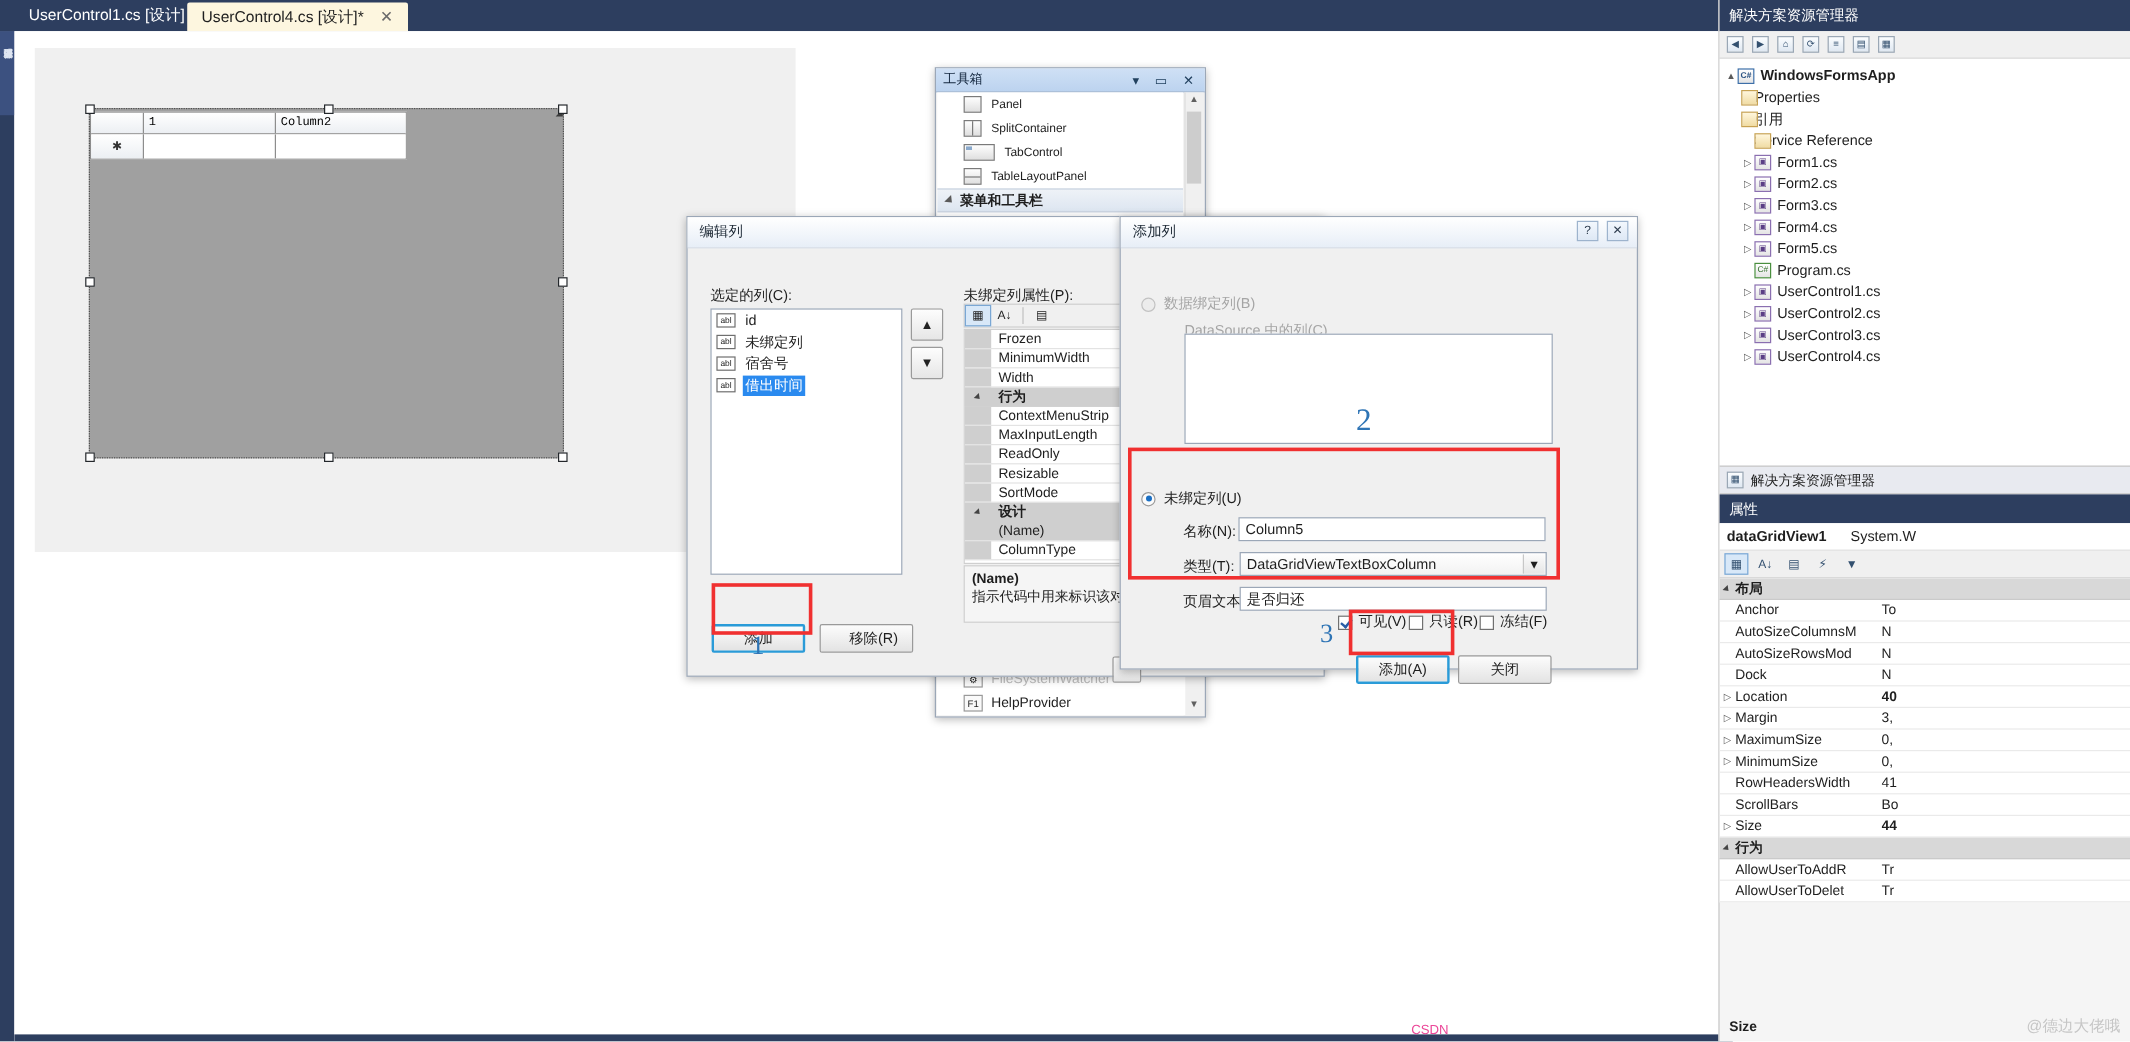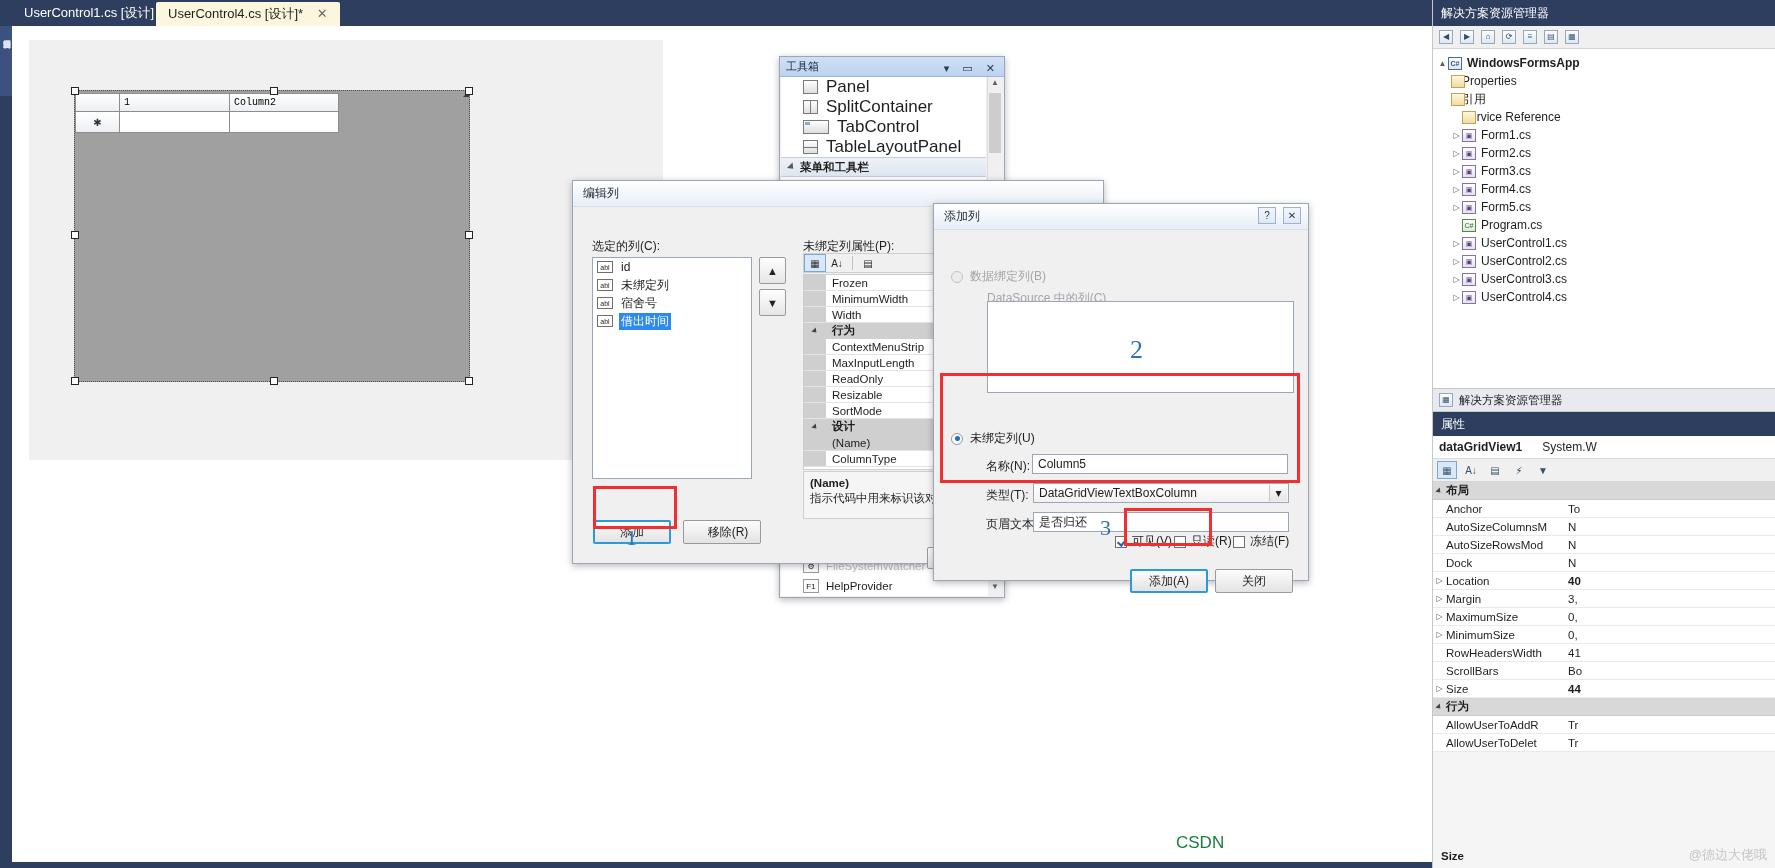--- a/index.html
+++ b/index.html
@@ -44,21 +44,21 @@
   .win{position:absolute;background:#f0f0f0;border:1px solid #9ba7b7;box-shadow:0 2px 7px rgba(0,0,0,.28);box-sizing:border-box;}
   .win-title{height:25px;line-height:25px;padding-left:10px;font-size:12px;color:#1b2733;
     background:linear-gradient(#ffffff,#e7eef7);border-bottom:1px solid #d6dee8;}
   .win-body{position:relative;}
 
   
   .toolbox{left:779px;top:56px;width:226px;height:542px;}
   .tb-title{height:19px;line-height:19px;background:linear-gradient(#cfe0f5,#bcd3ef);border-bottom:1px solid #9fb6d4;font-size:11px;padding-left:6px;color:#11243c;position:relative;}
   .tb-btns{position:absolute;right:4px;top:2px;font-size:11px;color:#22415f;letter-spacing:5px;}
   .tb-list{position:absolute;left:1px;top:20px;width:205px;bottom:1px;background:#ffffff;overflow:hidden;}
-  .tb-item{height:20px;display:flex;align-items:center;padding-left:22px;font-size:17px;color:#1e1e1e;}
+  .tb-item{height:20px;display:flex;align-items:center;padding-left:22px;font-size:10px;color:#1e1e1e;}
   .tb-ico{width:15px;height:14px;margin-right:8px;border:1px solid #7a7a7a;background:linear-gradient(#fefefe,#dfdfdf);position:relative;box-sizing:border-box;}
   .tb-ico.split:after{content:"";position:absolute;left:6px;top:0;bottom:0;width:1px;background:#7a7a7a;}
   .tb-ico.tab:before{content:"";position:absolute;left:1px;top:1px;width:5px;height:3px;background:#8aa9cc;}
   .tb-ico.tlp:after{content:"";position:absolute;left:0;top:6px;right:0;height:1px;background:#7a7a7a;}
   .tb-group{height:18px;display:flex;align-items:center;padding-left:8px;font-size:11.5px;font-weight:bold;color:#1e1e1e;
     background:linear-gradient(#eef2f7,#dde6f1);border-top:1px solid #c2cedd;border-bottom:1px solid #c2cedd;}
   .tb-group .tri{width:0;height:0;border-top:4px solid transparent;border-bottom:4px solid transparent;border-left:5px solid #5a5a5a;margin-right:6px;transform:rotate(45deg);}
   .tb-arrowitem{height:20px;display:flex;align-items:center;padding-left:22px;font-size:11.5px;}
   .tb-scroll{position:absolute;right:1px;top:20px;width:15px;bottom:1px;background:#f0f0f0;border-left:1px solid #dcdcdc;}
   .tb-thumb{position:absolute;left:1px;top:16px;width:12px;height:60px;background:#cdcdcd;}
@@ -92,21 +92,21 @@
   .pgr.cat .gutter{background:#cfcfcf;display:flex;align-items:center;justify-content:center;}
   .pgr.cat .tri{width:0;height:0;border-top:3px solid transparent;border-bottom:3px solid transparent;border-left:4px solid #444;transform:rotate(45deg);}
   .pgr.selected{background:#cfcfcf;}
   .pgdesc{position:absolute;left:230px;top:264px;width:152px;height:48px;background:#f5f5f5;border:1px solid #cfcfcf;box-sizing:border-box;padding:4px 6px;font-size:11.5px;line-height:15px;}
   .pgdesc b{font-weight:bold;}
   .btn{position:absolute;background:linear-gradient(#fcfcfc,#e3e3e3);border:1px solid #9a9a9a;border-radius:2px;
     font-size:12px;color:#1e1e1e;display:flex;align-items:center;justify-content:center;box-sizing:border-box;}
   .btn.default{border:2px solid #2a9bd8;background:linear-gradient(#fcfcfc,#e3e3e3);}
 
   
-  .addcol{left:933px;top:180px;width:376px;height:378px;margin-top:23px;}
+  .addcol{left:933px;top:180px;width:432px;height:378px;}
   .ac-radio{position:absolute;display:flex;align-items:center;font-size:12px;}
   .radio{width:12px;height:12px;border:1px solid #9a9a9a;border-radius:50%;background:#fbfbfb;margin-right:7px;position:relative;box-sizing:border-box;}
   .radio.on:after{content:"";position:absolute;left:2.5px;top:2.5px;width:5px;height:5px;border-radius:50%;background:#1a6fc4;}
   .radio.dis{background:#ececec;border-color:#c2c2c2;}
   .ac-box{position:absolute;left:53px;top:71px;width:307px;height:92px;background:#ffffff;border:1px solid #9ba7b7;box-sizing:border-box;}
   .fld{position:absolute;background:#ffffff;border:1px solid #9ba7b7;box-sizing:border-box;display:flex;align-items:center;padding-left:5px;font-size:12px;}
   .fld.combo{background:linear-gradient(#ffffff,#f2f2f2);}
   .combo-arrow{position:absolute;right:1px;top:1px;bottom:1px;width:17px;display:flex;align-items:center;justify-content:center;background:linear-gradient(#fbfbfb,#e6e6e6);border-left:1px solid #c7c7c7;}
   .cb{width:12px;height:12px;border:1px solid #707070;background:#ffffff;display:inline-block;margin-right:5px;position:relative;box-sizing:border-box;}
   .cb.on:after{content:"";position:absolute;left:3px;top:0px;width:4px;height:7px;border:solid #2b5fa8;border-width:0 2px 2px 0;transform:rotate(40deg);}
@@ -140,21 +140,21 @@
   .pr-tb{width:20px;height:18px;border:1px solid transparent;display:flex;align-items:center;justify-content:center;font-size:10px;color:#33506f;box-sizing:border-box;}
   .pr-tb.active{border:1px solid #7aa7d4;background:#d8e8f8;}
   .pr-grid{background:#ffffff;}
   .pr-row{height:17px;display:flex;align-items:center;font-size:11.5px;border-bottom:1px solid #eaeaea;}
   .pr-row .ex{width:13px;text-align:center;color:#5a5a5a;font-size:8px;flex:none;}
   .pr-row .k{width:122px;overflow:hidden;white-space:nowrap;}
   .pr-row .v{flex:1;overflow:hidden;white-space:nowrap;color:#1e1e1e;}
   .pr-cat{height:17px;display:flex;align-items:center;font-size:11.5px;font-weight:bold;background:#d8d8d8;border-bottom:1px solid #cacaca;}
   .pr-cat .tri{width:0;height:0;border-top:3px solid transparent;border-bottom:3px solid transparent;border-left:4px solid #444;transform:rotate(45deg);margin:0 5px 0 4px;}
   .watermark{position:absolute;right:8px;bottom:4px;font-size:13px;color:#c6c6c6;}
-  .wm2{position:absolute;left:1176px;bottom:15px;font-size:17px;color:#15803d;}
+  .wm2{position:absolute;left:1176px;bottom:3px;font-size:11px;color:#ec4899;}
   .statusbar{position:absolute;left:0;bottom:0;width:1432px;height:6px;background:#2d3e5f;}
 </style>
 </head>
 <body>
 
 <div class="root">
 
   <div class="tabstrip">
     <div class="tab" style="left:12px;">
       <span>UserControl1.cs [设计]</span>

